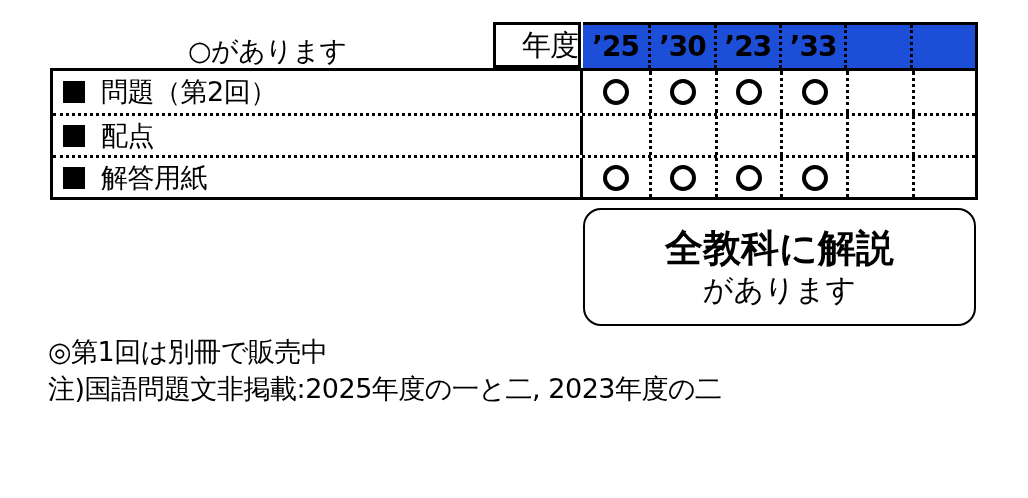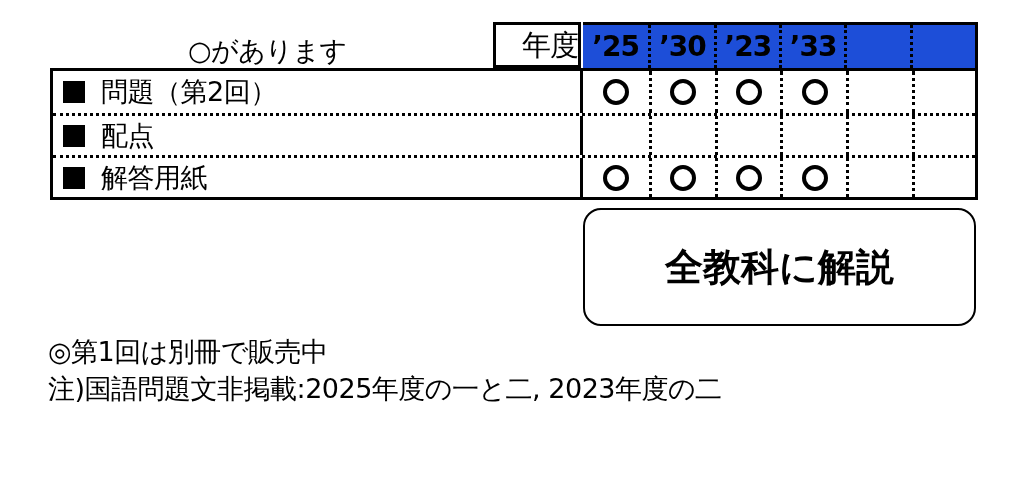--- a/index.html
+++ b/index.html
@@ -263,18 +263,19 @@
         </div>
       <div class="cell"></div>
       <div class="cell"></div>
     </div>
   </div>
 
 </div>
 
 <div class="callout">
   <div class="callout-line1">全教科に解説</div>
+  <div class="callout-line2">があります</div>
 </div>
 
 <div class="notes">
   <div class="note">◎第1回は別冊で販売中</div>
   <div class="note">注)国語問題文非掲載:2025年度の一と二, 2023年度の二</div>
 </div>
 
 </body></html>

